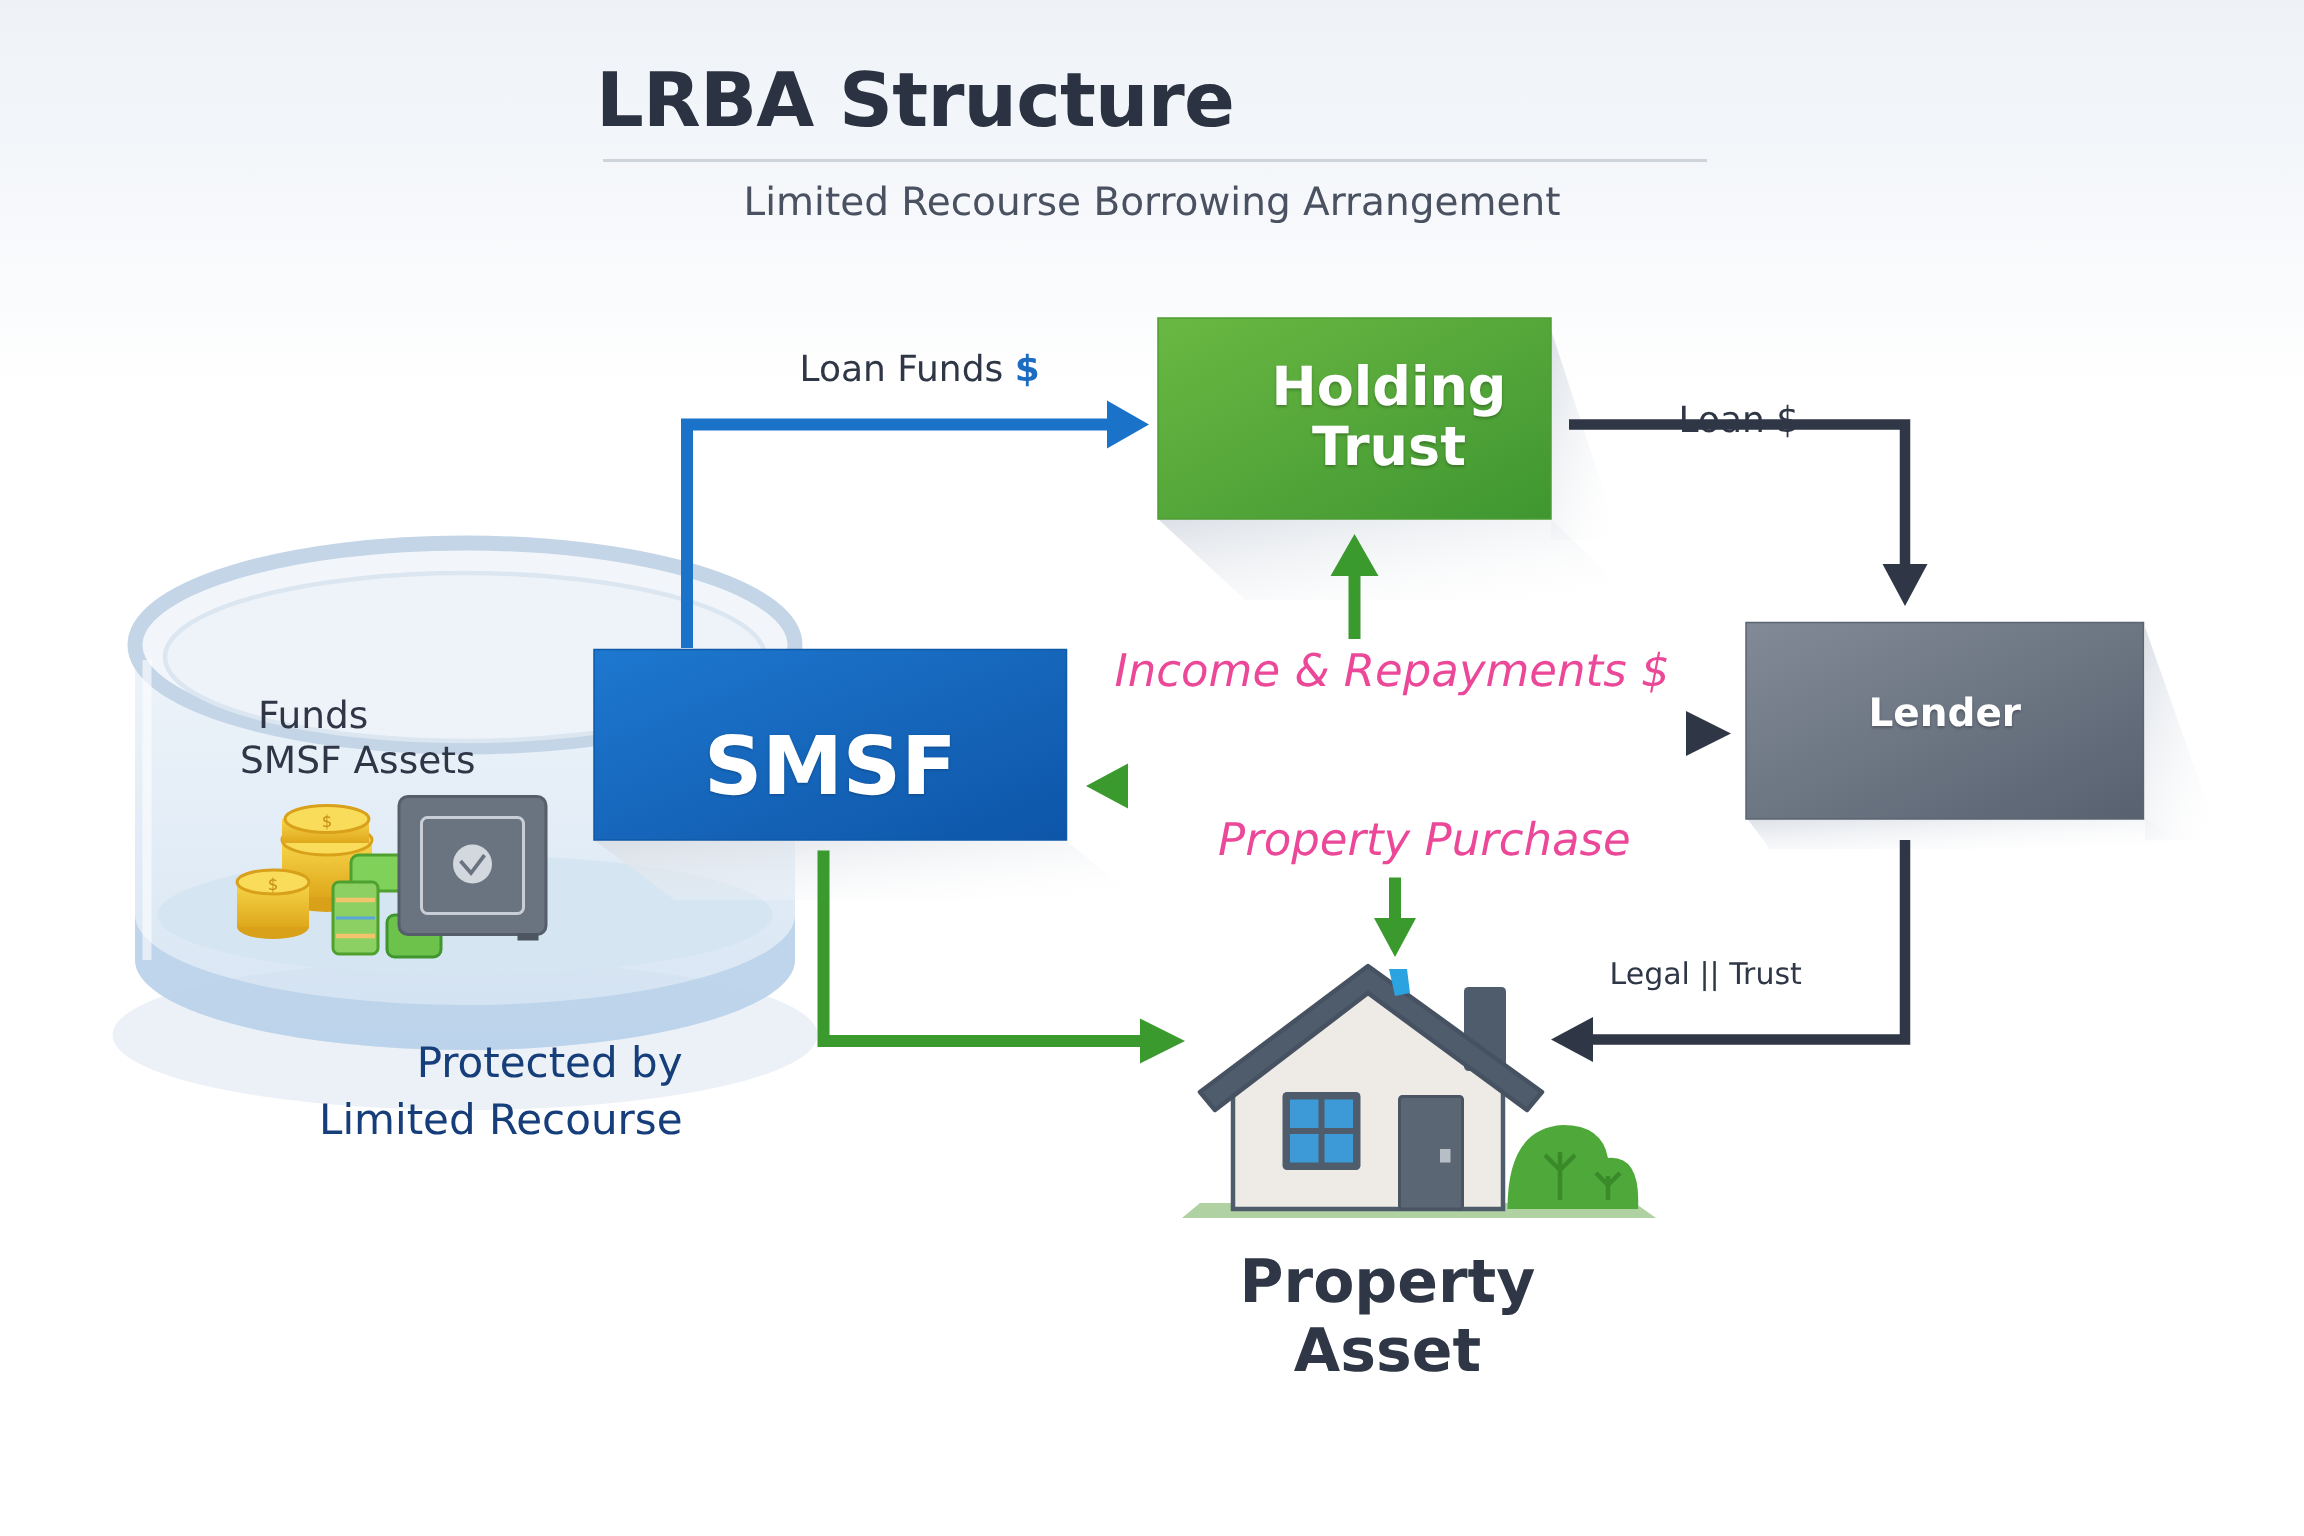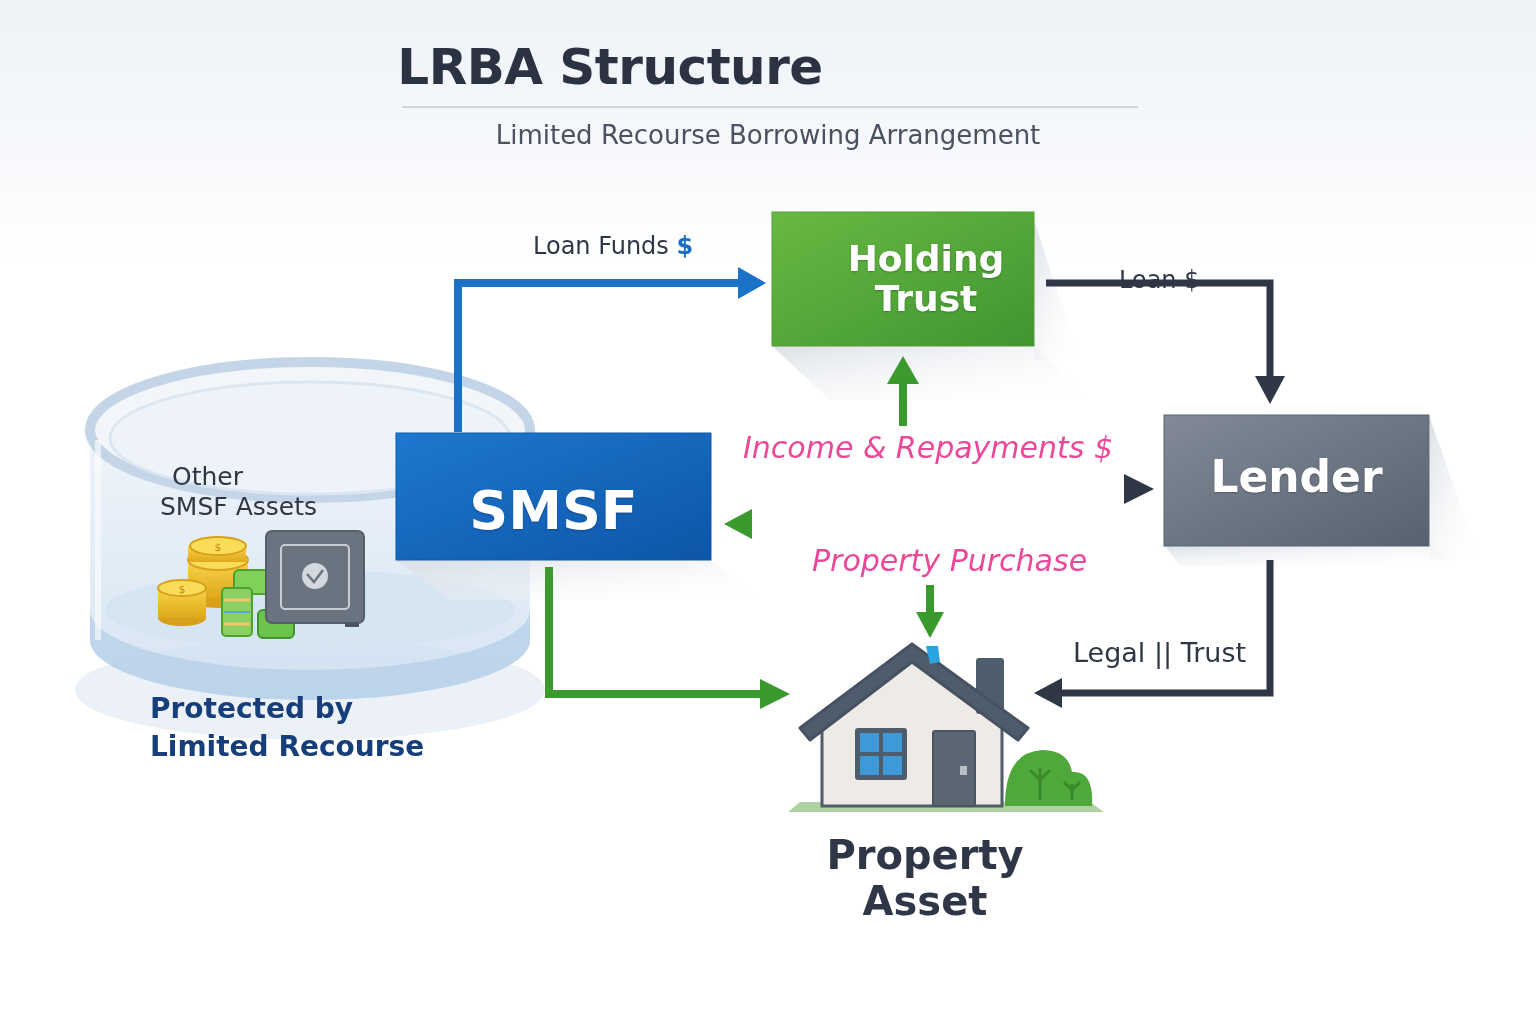--- a/index.html
+++ b/index.html
@@ -178,33 +178,33 @@
     <path d="M1005 806 Q1005 752 1042 750 Q1068 750 1072 772 Q1094 770 1092 806 Z" fill="#4ea83a"></path>
     <path d="M1040 800 L1040 768 M1040 780 L1030 770 M1040 780 L1050 770 M1072 800 L1072 784 M1072 790 L1064 782 M1072 790 L1080 782" stroke="#3a8a2a" stroke-width="3" fill="none"></path>
   </g>
 </svg>
 
 <div class="box-label" style="left:772px;top:212px;width:308px;height:134px;font-size:36px;flex-direction:column;">
   <span>Holding</span>
   <span>Trust</span>
 </div>
 <div class="box-label" style="left:396px;top:433px;width:315px;height:156px;font-size:54px;">SMSF</div>
-<div class="box-label" style="left:1164px;top:415px;width:265px;height:124px;font-size:44px;">Lender</div>
+<div class="box-label" style="left:1164px;top:415px;width:265px;height:124px;font-size:26px;">Lender</div>
 
 <div class="flow-label dark" style="left:533px;top:232px;">
   <span>Loan Funds</span>
   <span class="blue">$</span>
 </div>
 <div class="flow-label dark" style="left:1119px;top:232px;margin-top:34px;">Loan $</div>
 <div class="flow-label green-it" style="left:743px;top:430px;font-size:30px;">Income &amp; Repayments $</div>
 <div class="flow-label green-it" style="left:812px;top:543px;font-size:30px;">Property Purchase</div>
-<div class="flow-label dark" style="left:1073px;top:637px;font-size:27px;">Legal || Trust</div>
+<div class="flow-label dark" style="left:1073px;top:637px;font-size:20px;">Legal || Trust</div>
 
 <div class="abs" style="left:160px;top:462px;font-size:25px;color:#2f3747;line-height:30px;">
-  <div style="padding-left:12px;">Other</div>
+  <div style="padding-left:12px;">Funds</div>
   <div>SMSF Assets</div>
 </div>
-<div class="abs" style="left:150px;top:690px;width:305px;text-align:left;font-size:28px;font-weight:bold;color:#163e7a;line-height:38px;">
+<div class="abs" style="left:150px;top:690px;width:305px;text-align:right;font-size:28px;font-weight:normal;color:#163e7a;line-height:38px;">
   <div>Protected by</div>
   <div>Limited Recourse</div>
 </div>
 
 <div class="abs" style="left:760px;top:832px;width:330px;text-align:center;font-size:40px;font-weight:bold;color:#2f3747;">Property Asset</div>
 
 </body></html>

